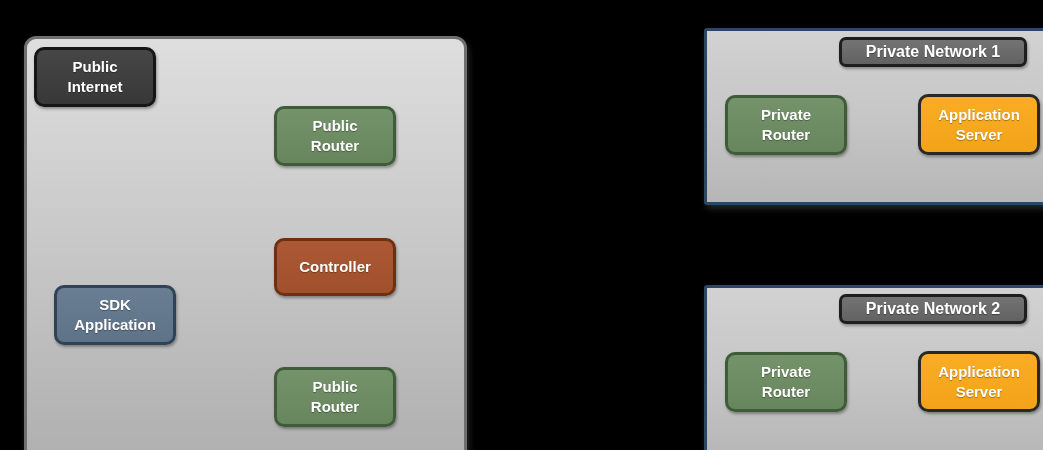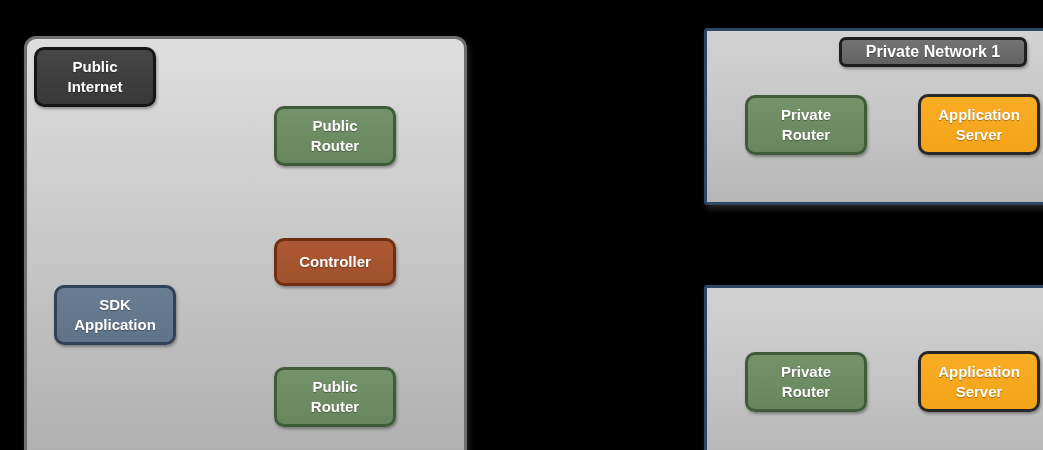--- a/index.html
+++ b/index.html
@@ -73,25 +73,25 @@
   .node-dark   { background: linear-gradient(to bottom, #464646, #383838); border: 3px solid #161616; }
   .node-green  { background: linear-gradient(to bottom, #75936b, #68865e); border: 3px solid #3f5c39; }
   .node-slate  { background: linear-gradient(to bottom, #6a7e93, #5f7388); border: 3px solid #2f4257; }
   .node-rust   { background: linear-gradient(to bottom, #ad5834, #a0502c); border: 3px solid #6f2f10; }
   .node-orange { background: linear-gradient(to bottom, #f9ad24, #f3a318); border: 3px solid #282828; }
 
   
   .pos-public-internet      { left: 7px;   top: 8px;   }
   .pos-public-router-top    { left: 247px; top: 67px;  }
   .pos-sdk-application      { left: 27px;  top: 198px; margin-top: 48px; }
-  .pos-controller           { left: 247px; top: 199px; height: 48px; }
+  .pos-controller           { left: 247px; top: 199px; height: 58px; }
   .pos-public-router-bottom { left: 247px; top: 328px; }
 
   
-  .pos-private-router     { left: 18px;  top: 64px; margin-left: 20px; }
+  .pos-private-router     { left: 18px;  top: 64px; }
   .pos-application-server { left: 211px; top: 63px; height: 61px; }
 </style>
 </head>
 <body>
 
 <div class="canvas">
 
   <div class="public-zone">
 
     <div class="node node-dark pos-public-internet">
@@ -133,20 +133,23 @@
 
     <div class="node node-orange pos-application-server">
       <span class="node-label">Application
 Server</span>
     </div>
 
   </div>
 
   <div class="private-network pn-2">
 
+    <div class="pn-title">
+      <span class="title-label">Private Network 2</span>
+    </div>
 
     <div class="node node-green pos-private-router">
       <span class="node-label">Private
 Router</span>
     </div>
 
     <div class="node node-orange pos-application-server">
       <span class="node-label">Application
 Server</span>
     </div>

